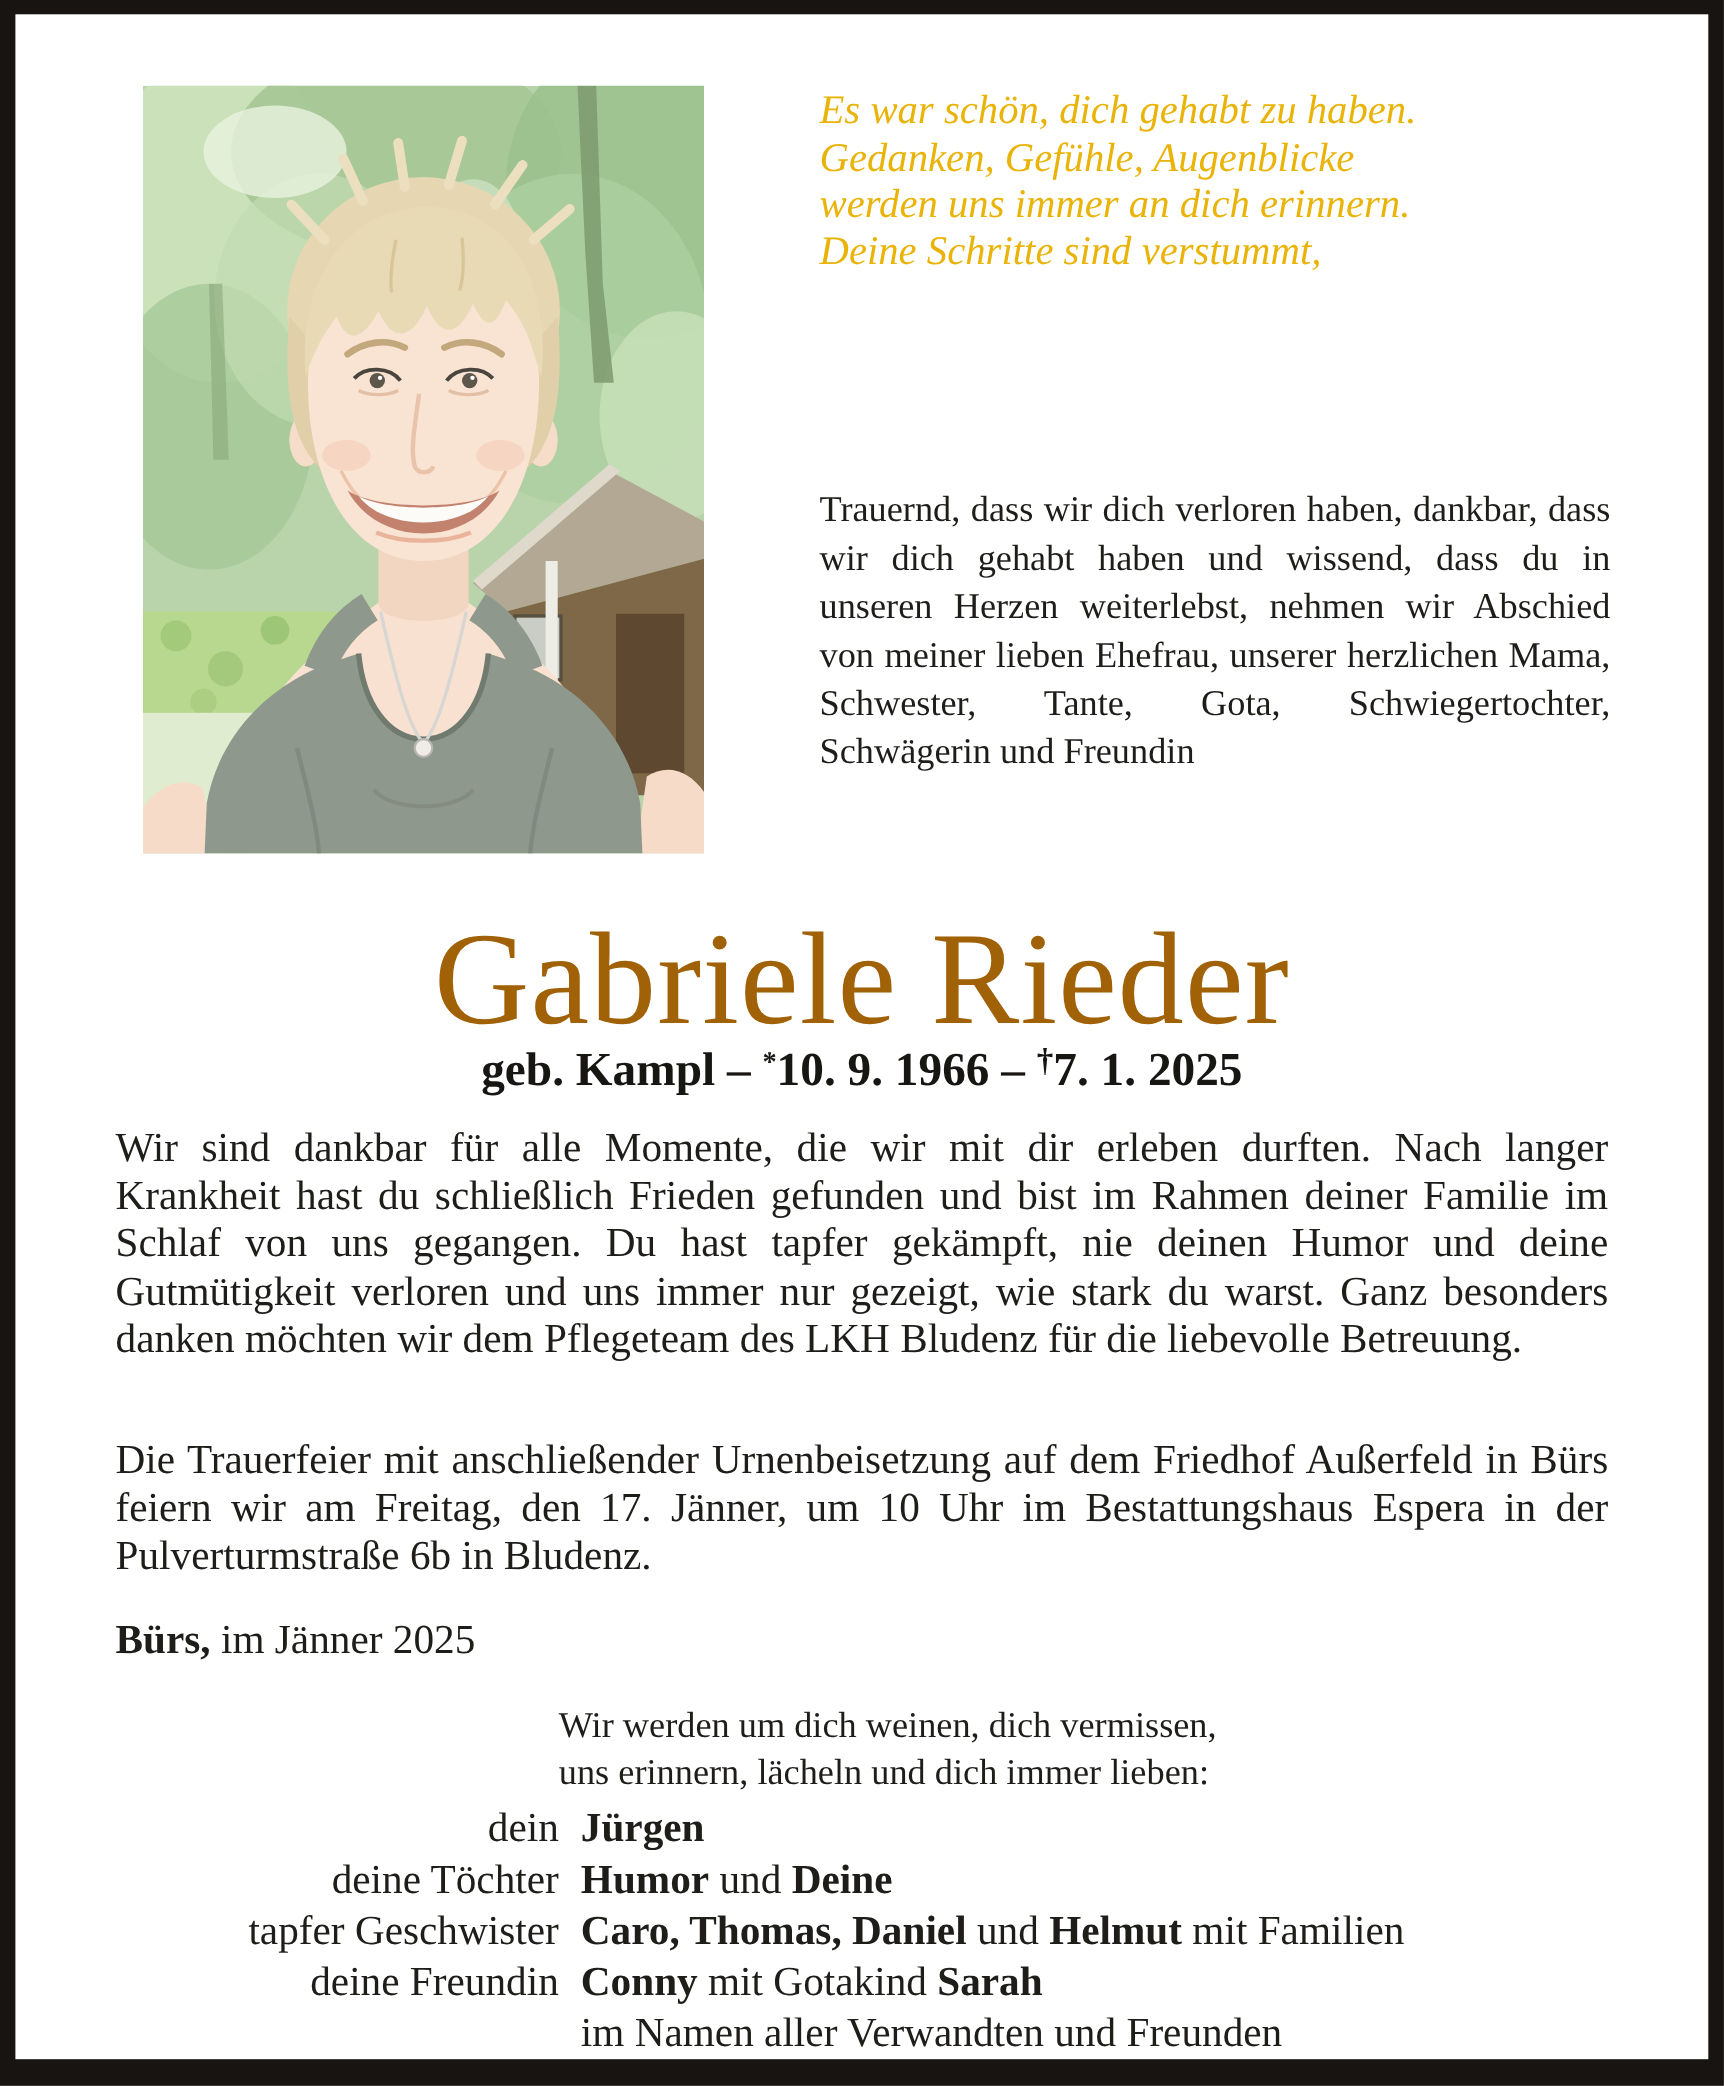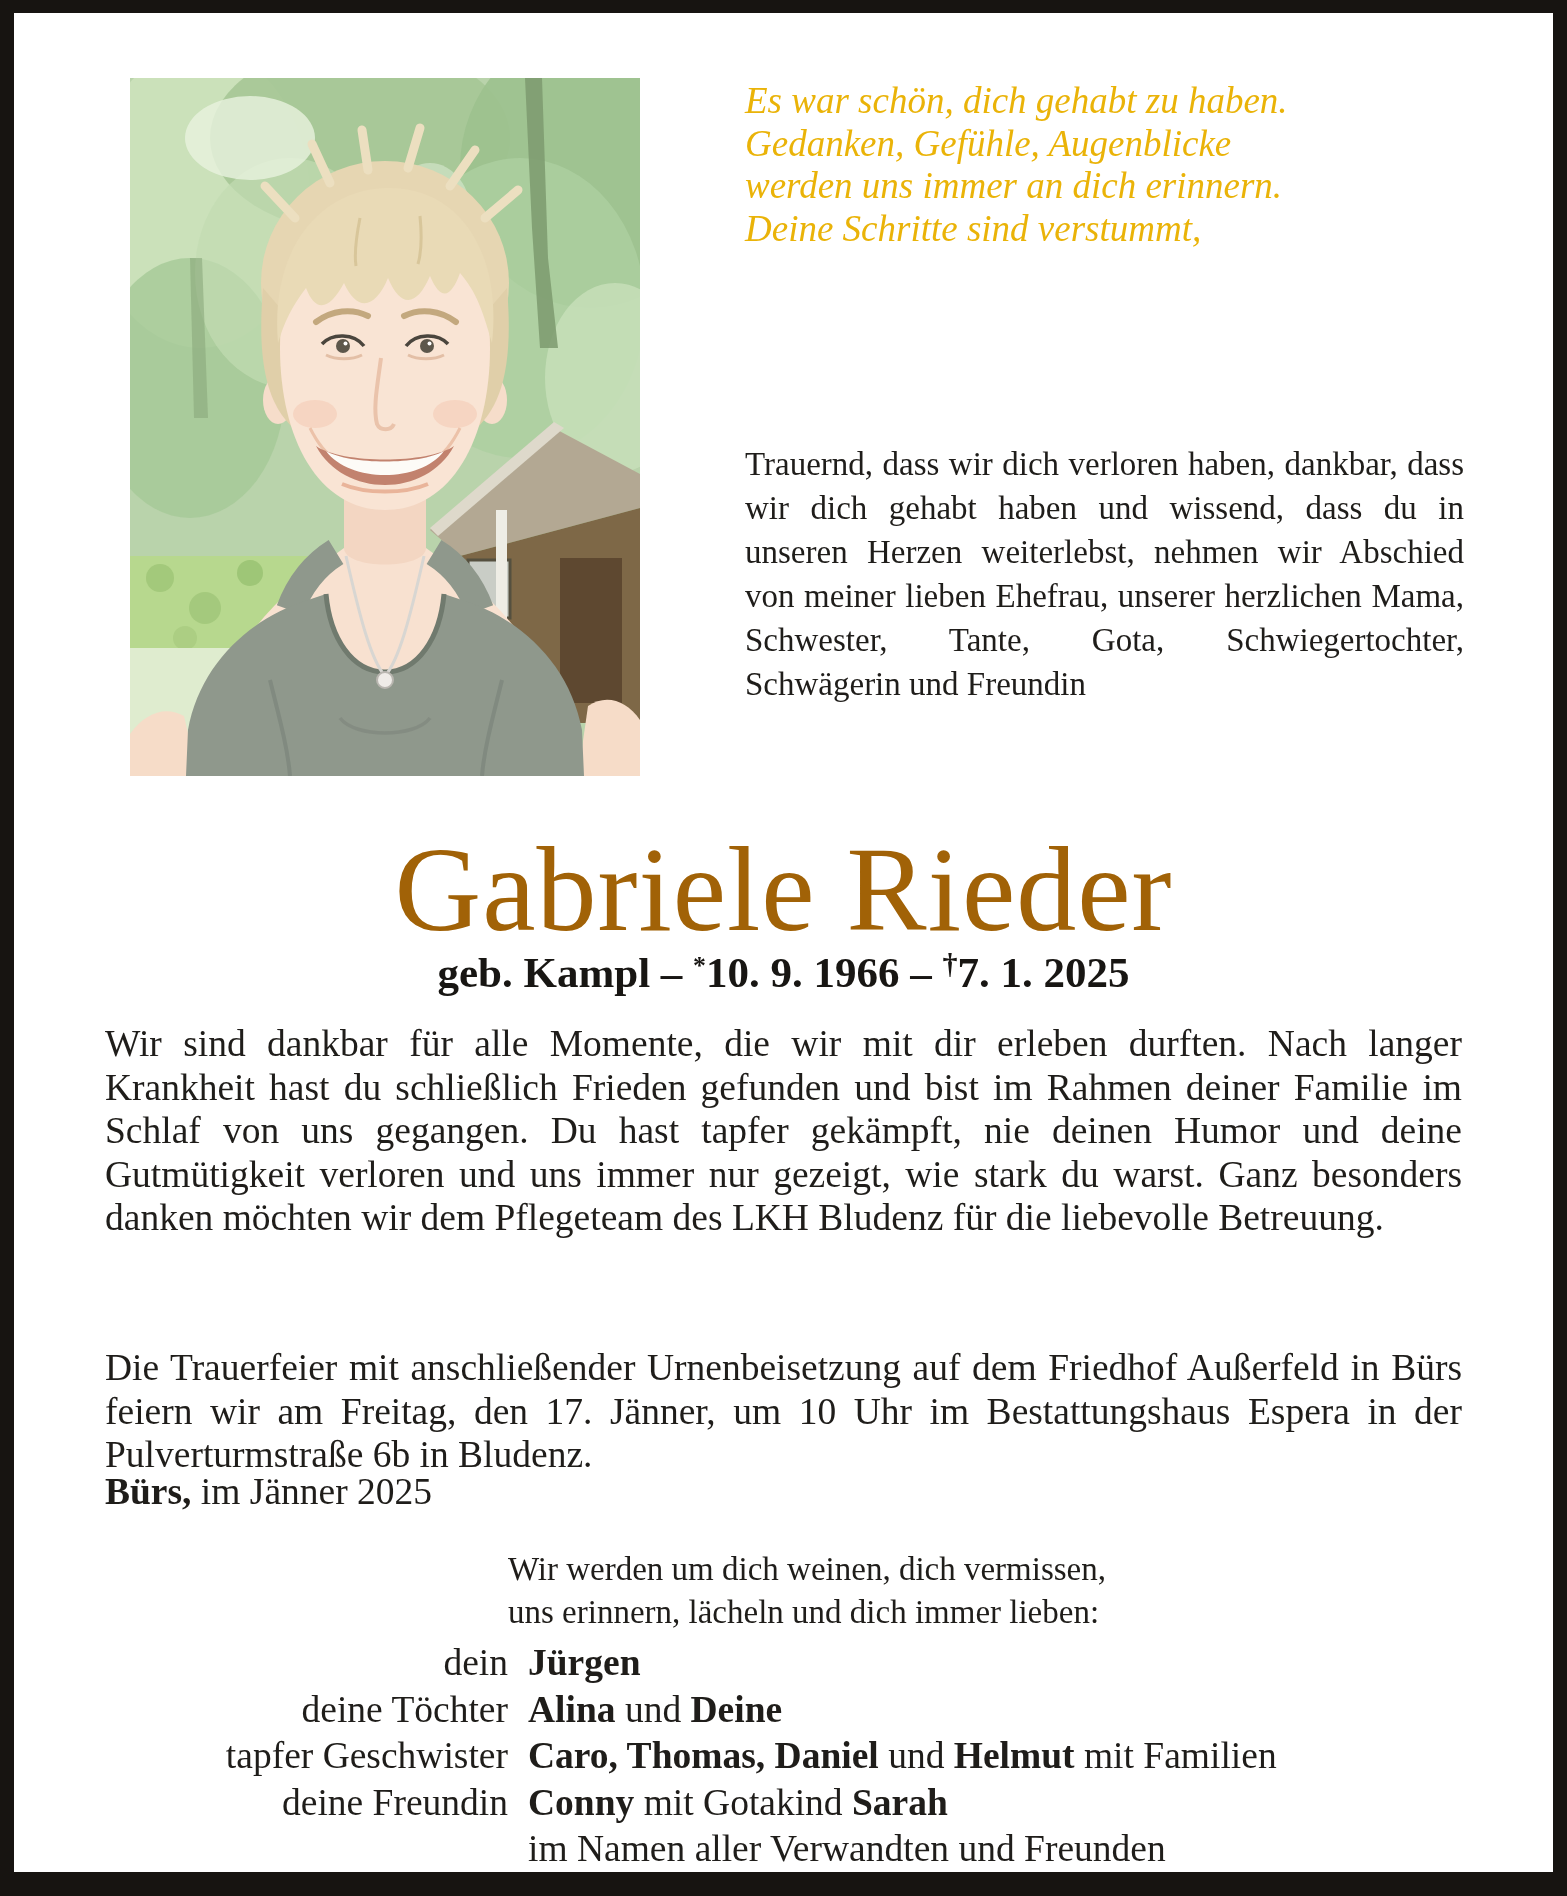--- a/index.html
+++ b/index.html
@@ -49,21 +49,21 @@
     color:#181613;
   }
   .dates .sym-star{font-size:0.60em;vertical-align:0.50em;font-weight:bold;}
   .dates .sym-cross{font-size:0.70em;vertical-align:0.42em;font-weight:bold;}
   .para{
     left:105px;width:1357px;
     font-size:37.5px;line-height:43.6px;
     text-align:justify;
   }
   .para1{top:1022px;}
-  .para2{top:1306px;margin-top:40px;}
+  .para2{top:1306px;}
   .dateline{
     left:105px;top:1470px;width:1357px;
     font-size:37.5px;line-height:43px;
   }
   .dateline .b{font-weight:bold;}
   .closing{
     left:508px;top:1548px;width:934px;
     font-size:33px;line-height:42.8px;
   }
   .signatures{
@@ -215,21 +215,21 @@
     <div>uns erinnern, lächeln und dich immer lieben:</div>
   </div>
 
   <div class="abs signatures">
     <div class="sig-row">
       <span class="sig-label">dein</span>
       <span class="sig-names"><span class="b">Jürgen</span></span>
     </div>
     <div class="sig-row">
       <span class="sig-label">deine Töchter</span>
-      <span class="sig-names"><span class="b">Alina</span><span> und </span><span class="b">Deine</span></span>
+      <span class="sig-names"><span class="b">Humor</span><span> und </span><span class="b">Deine</span></span>
     </div>
     <div class="sig-row">
       <span class="sig-label">tapfer Geschwister</span>
       <span class="sig-names"><span class="b">Caro, Thomas, Daniel</span><span> und </span><span class="b">Helmut</span><span> mit Familien</span></span>
     </div>
     <div class="sig-row">
       <span class="sig-label">deine Freundin</span>
       <span class="sig-names"><span class="b">Conny</span><span> mit Gotakind </span><span class="b">Sarah</span></span>
     </div>
     <div class="sig-row">

